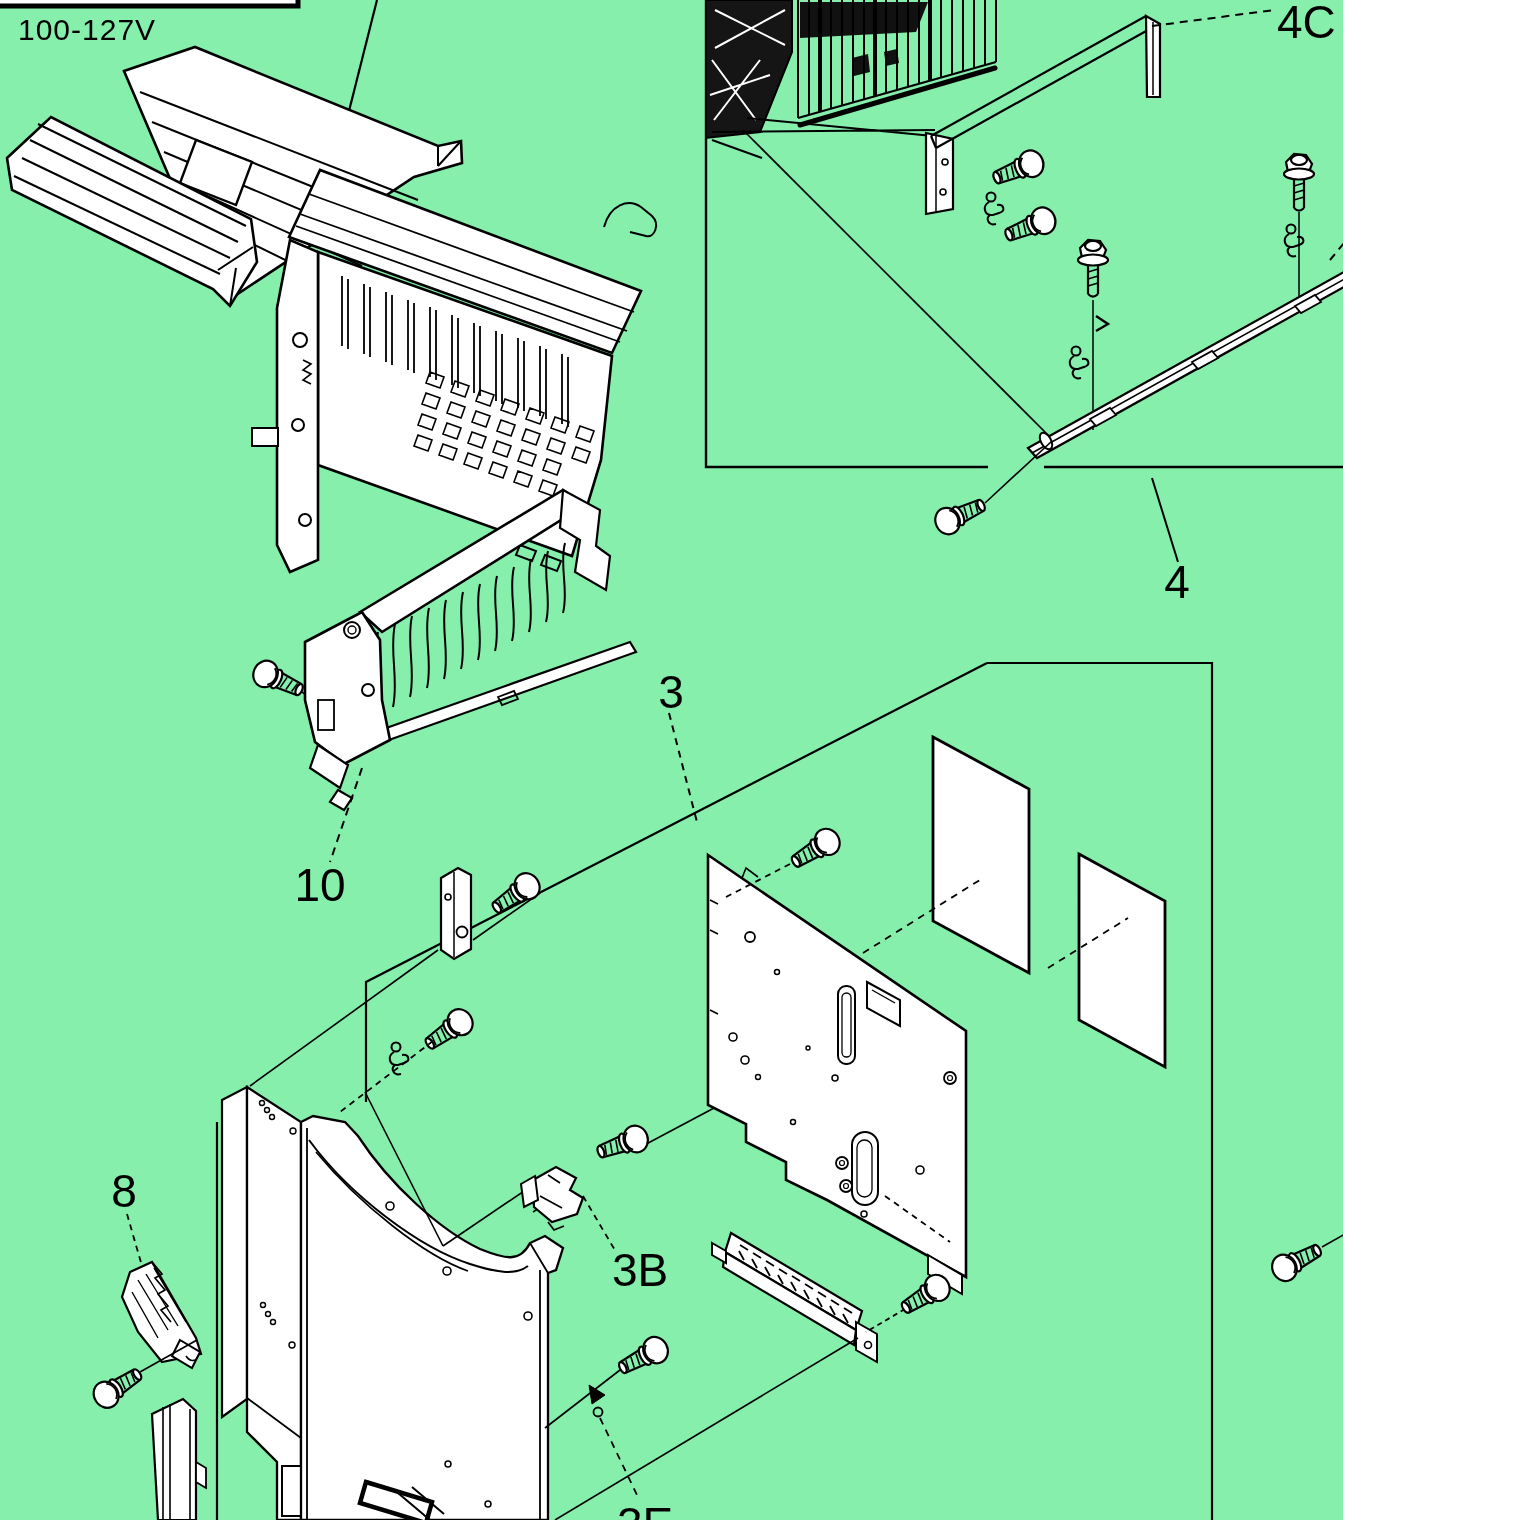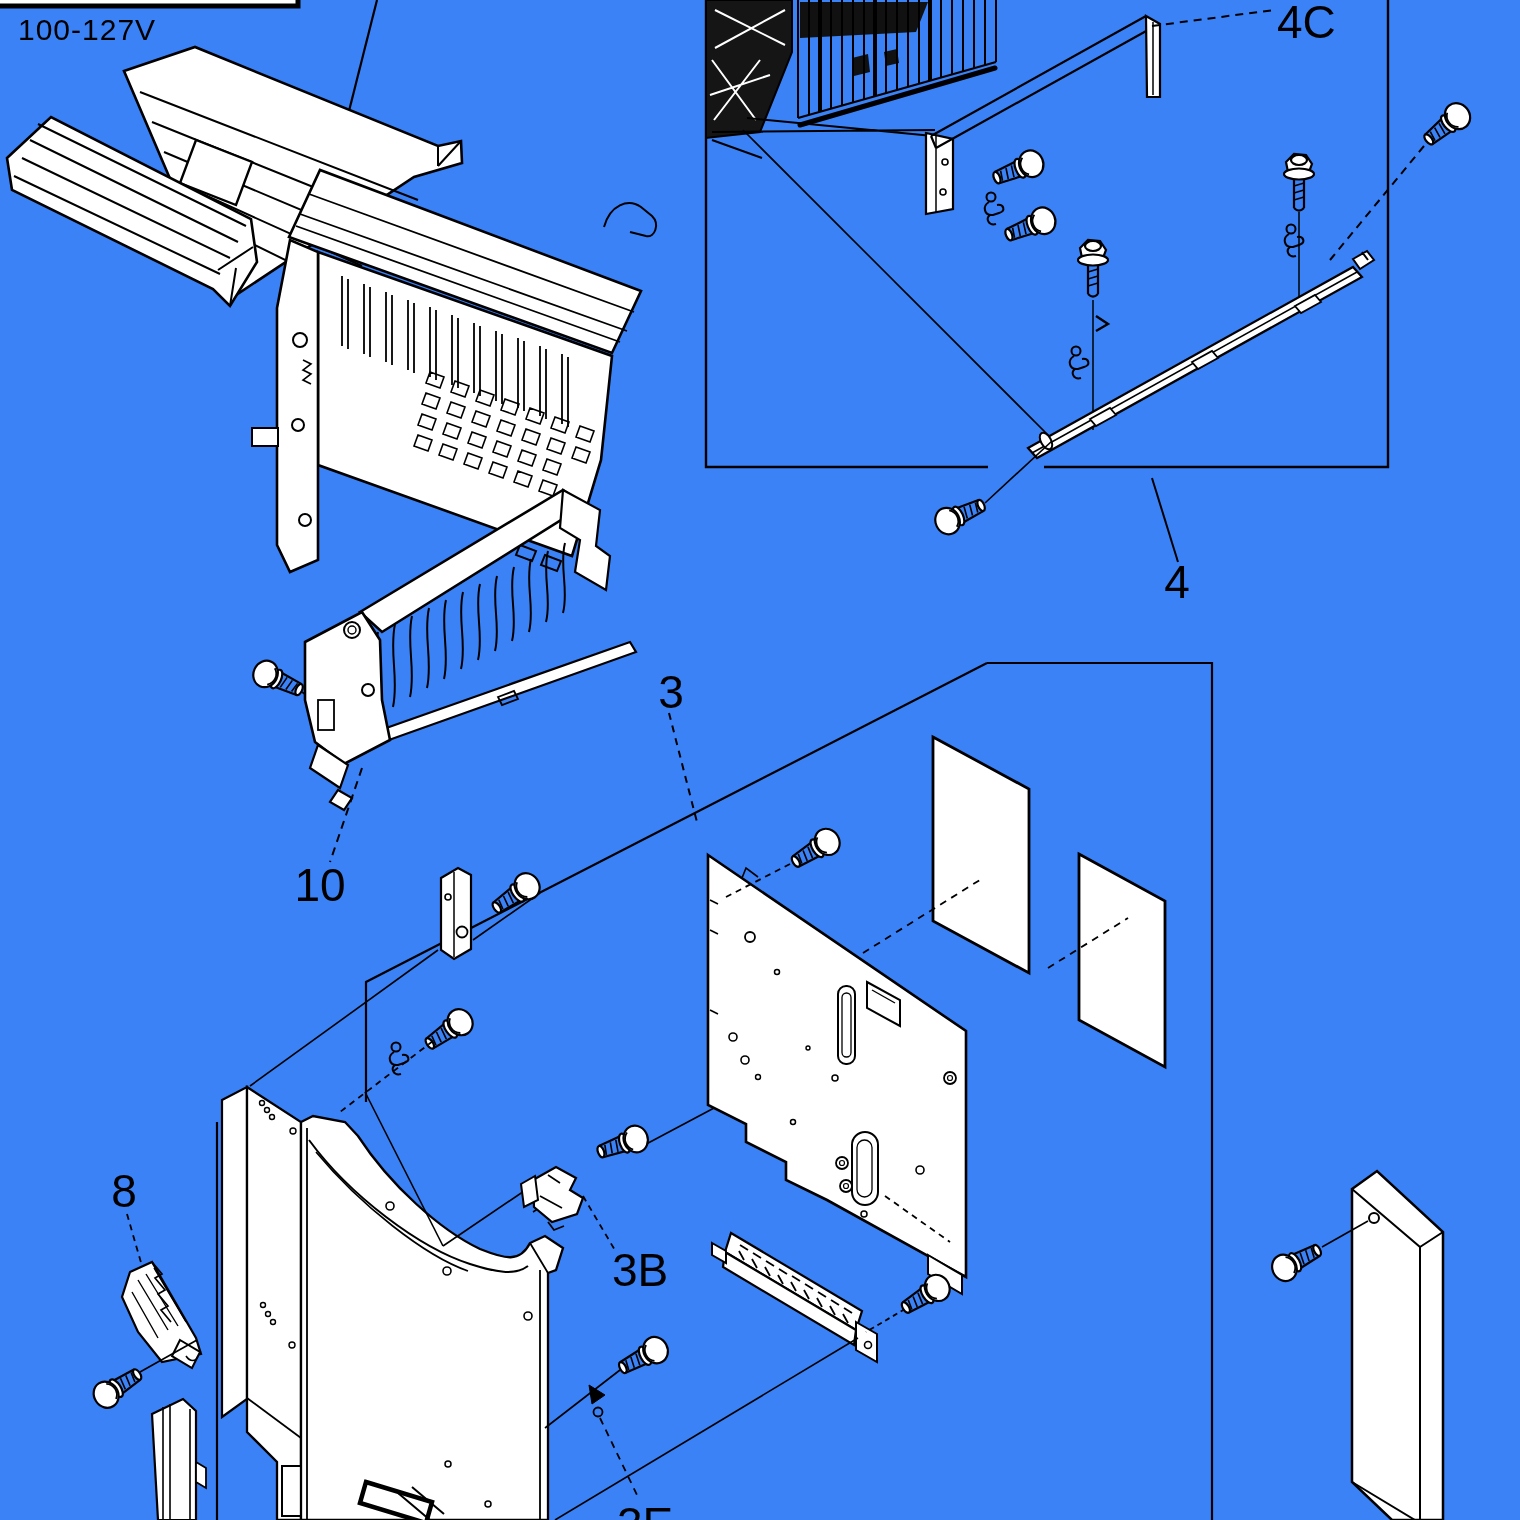--- a/index.html
+++ b/index.html
@@ -1,16 +1,16 @@
 <!DOCTYPE html>
 <html><head>
 <meta charset="utf-8">
 <style>
   html,body{margin:0;padding:0;background:#ffffff;}
-  .stage{position:relative;width:1520px;height:1520px;background:#3b82f6;overflow:hidden;
+  .stage{position:relative;width:1343px;height:1520px;background:#86efac;overflow:hidden;
          font-family:"Liberation Sans","DejaVu Sans",sans-serif;}
   svg{position:absolute;left:0;top:0;}
   svg text{fill:#000;font-family:"Liberation Sans","DejaVu Sans",sans-serif;}
   .lbl{font-size:46px;}
   .lblsm{font-size:30px;letter-spacing:1px;}
 </style>
 </head>
 <body>
 
 <div class="stage">

